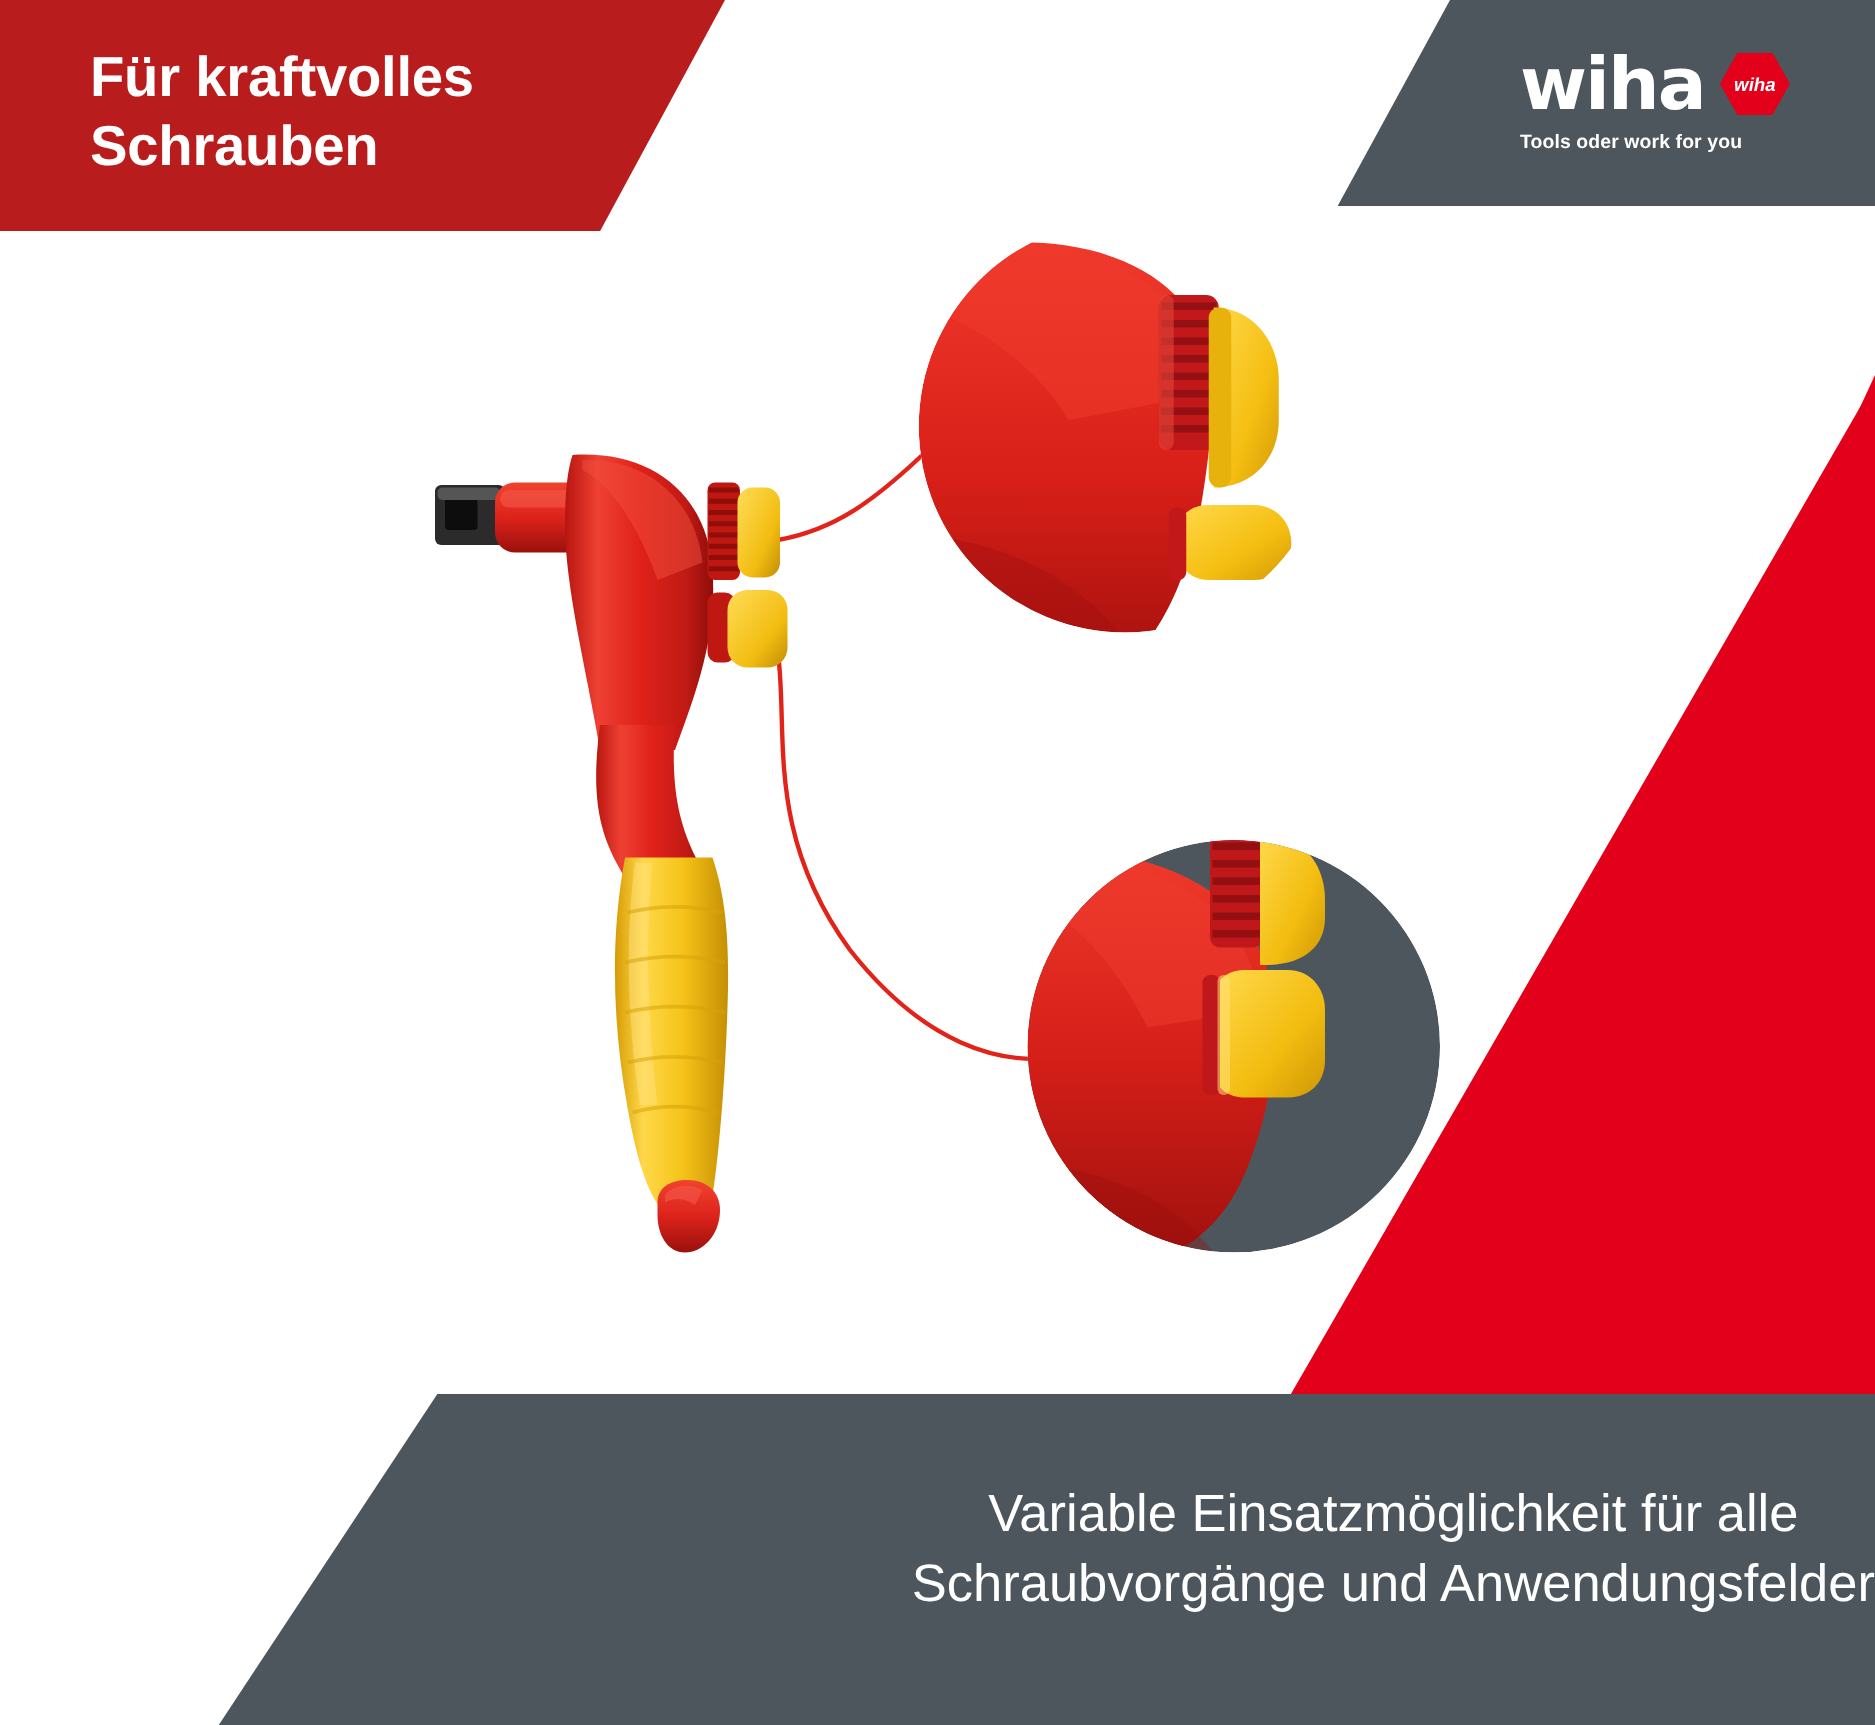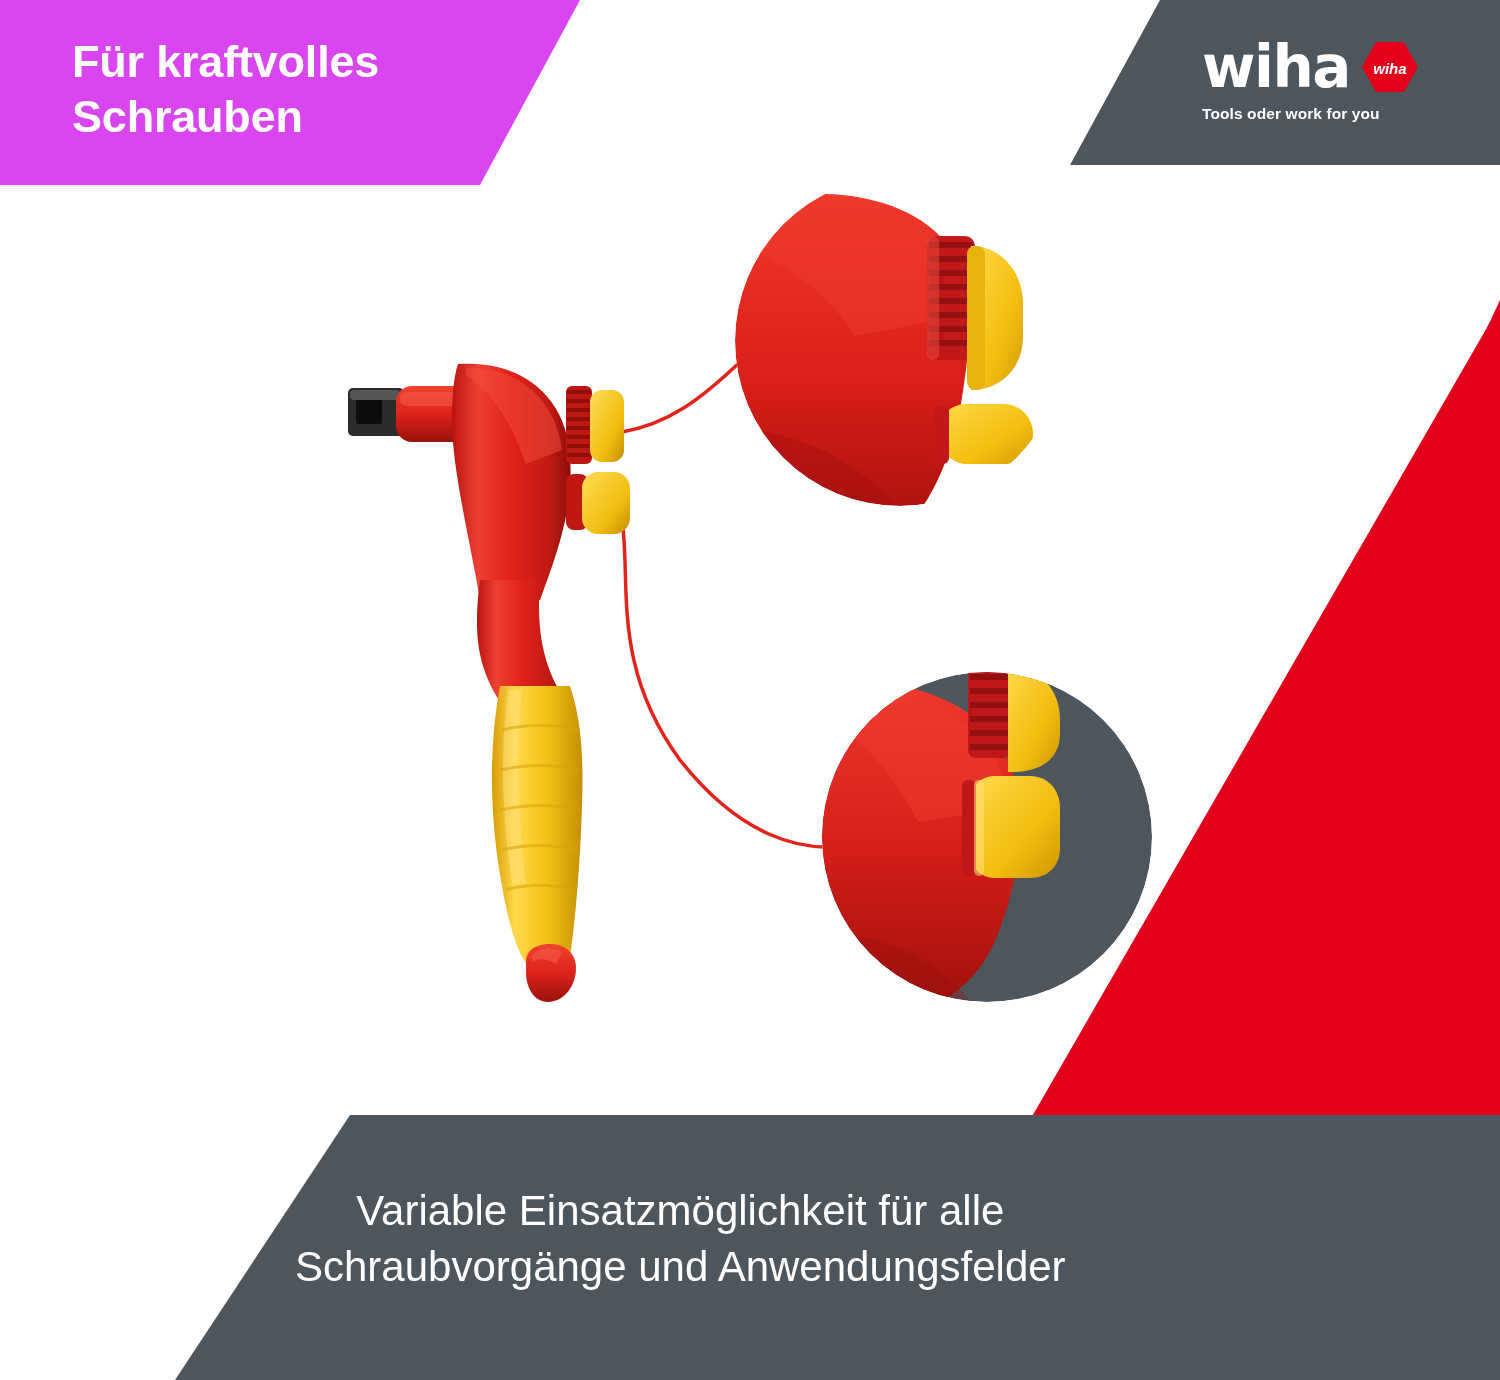--- a/index.html
+++ b/index.html
@@ -18,21 +18,21 @@
     overflow: hidden;
   }
 
   
   .banner-topleft {
     position: absolute;
     left: 0;
     top: 0;
     width: 580px;
     height: 185px;
-    background: #d946ef;
+    background: #b91c1c;
     clip-path: polygon(0 0, 580px 0, 480px 185px, 0 185px);
     display: flex;
     align-items: center;
   }
   .banner-topleft .txt {
     color: #ffffff;
     font-size: 45px;
     font-weight: bold;
     line-height: 1.22;
     padding-left: 72px;
@@ -48,21 +48,21 @@
     top: 0;
     width: 430px;
     height: 165px;
     background: #4d565c;
     clip-path: polygon(90px 0, 430px 0, 430px 165px, 0 165px);
   }
 
   
   .logo-wrap {
     position: absolute;
-    right: 48px;
+    right: 34px;
     top: 38px;
     width: 250px;
     text-align: left;
   }
   .logo-row {
     display: flex;
     align-items: center;
     gap: 12px;
   }
   .logo-word {
@@ -148,21 +148,21 @@
   .banner-bottom {
     position: absolute;
     left: 175px;
     bottom: 0;
     width: 1325px;
     height: 265px;
     background: #4d565c;
     clip-path: polygon(175px 0, 1325px 0, 1325px 265px, 0 265px);
     display: flex;
     align-items: center;
-    justify-content: flex-start;
+    justify-content: flex-end;
   }
   .banner-bottom .txt {
     color: #ffffff;
     font-size: 42px;
     line-height: 1.32;
     text-align: center;
     white-space: pre-line;
     padding-left: 120px;
     padding-bottom: 18px;
   }

